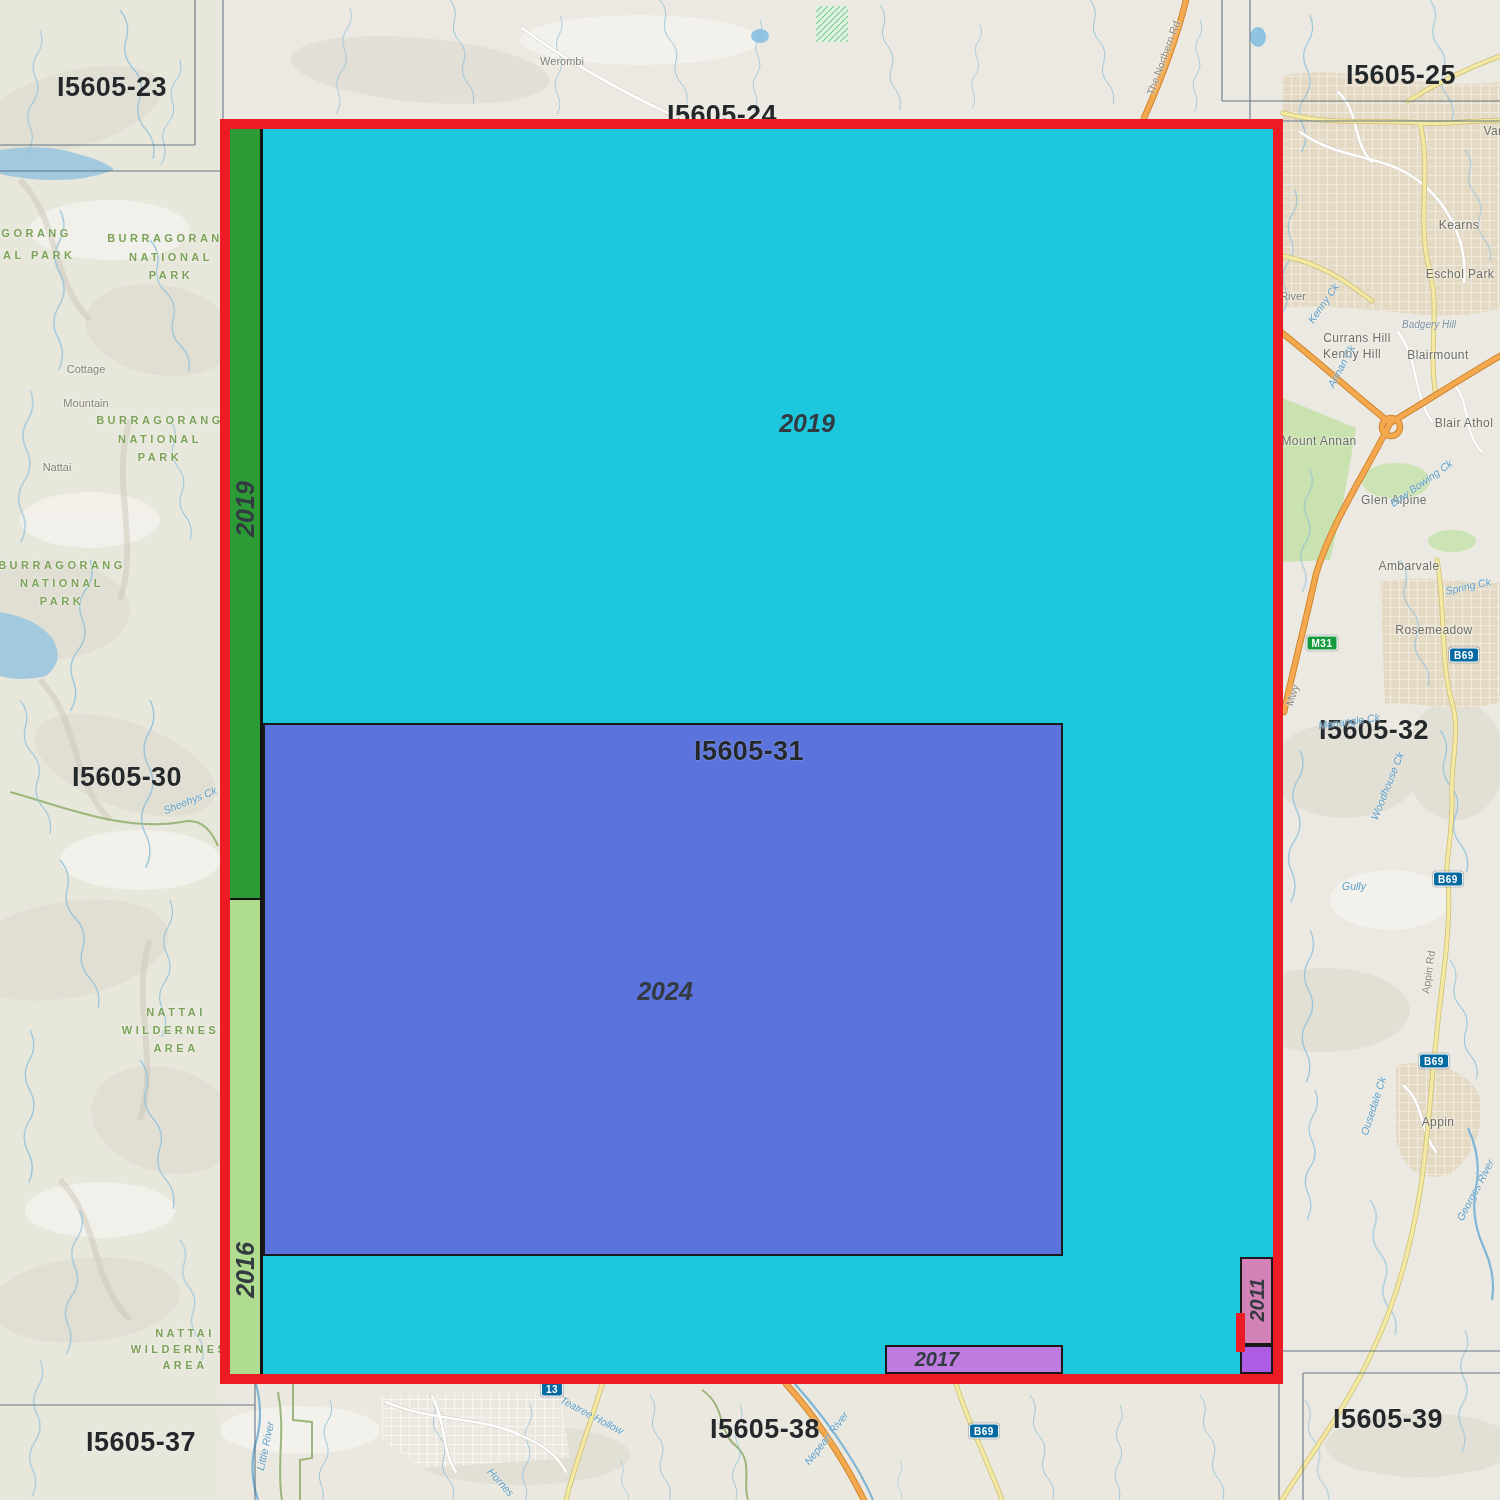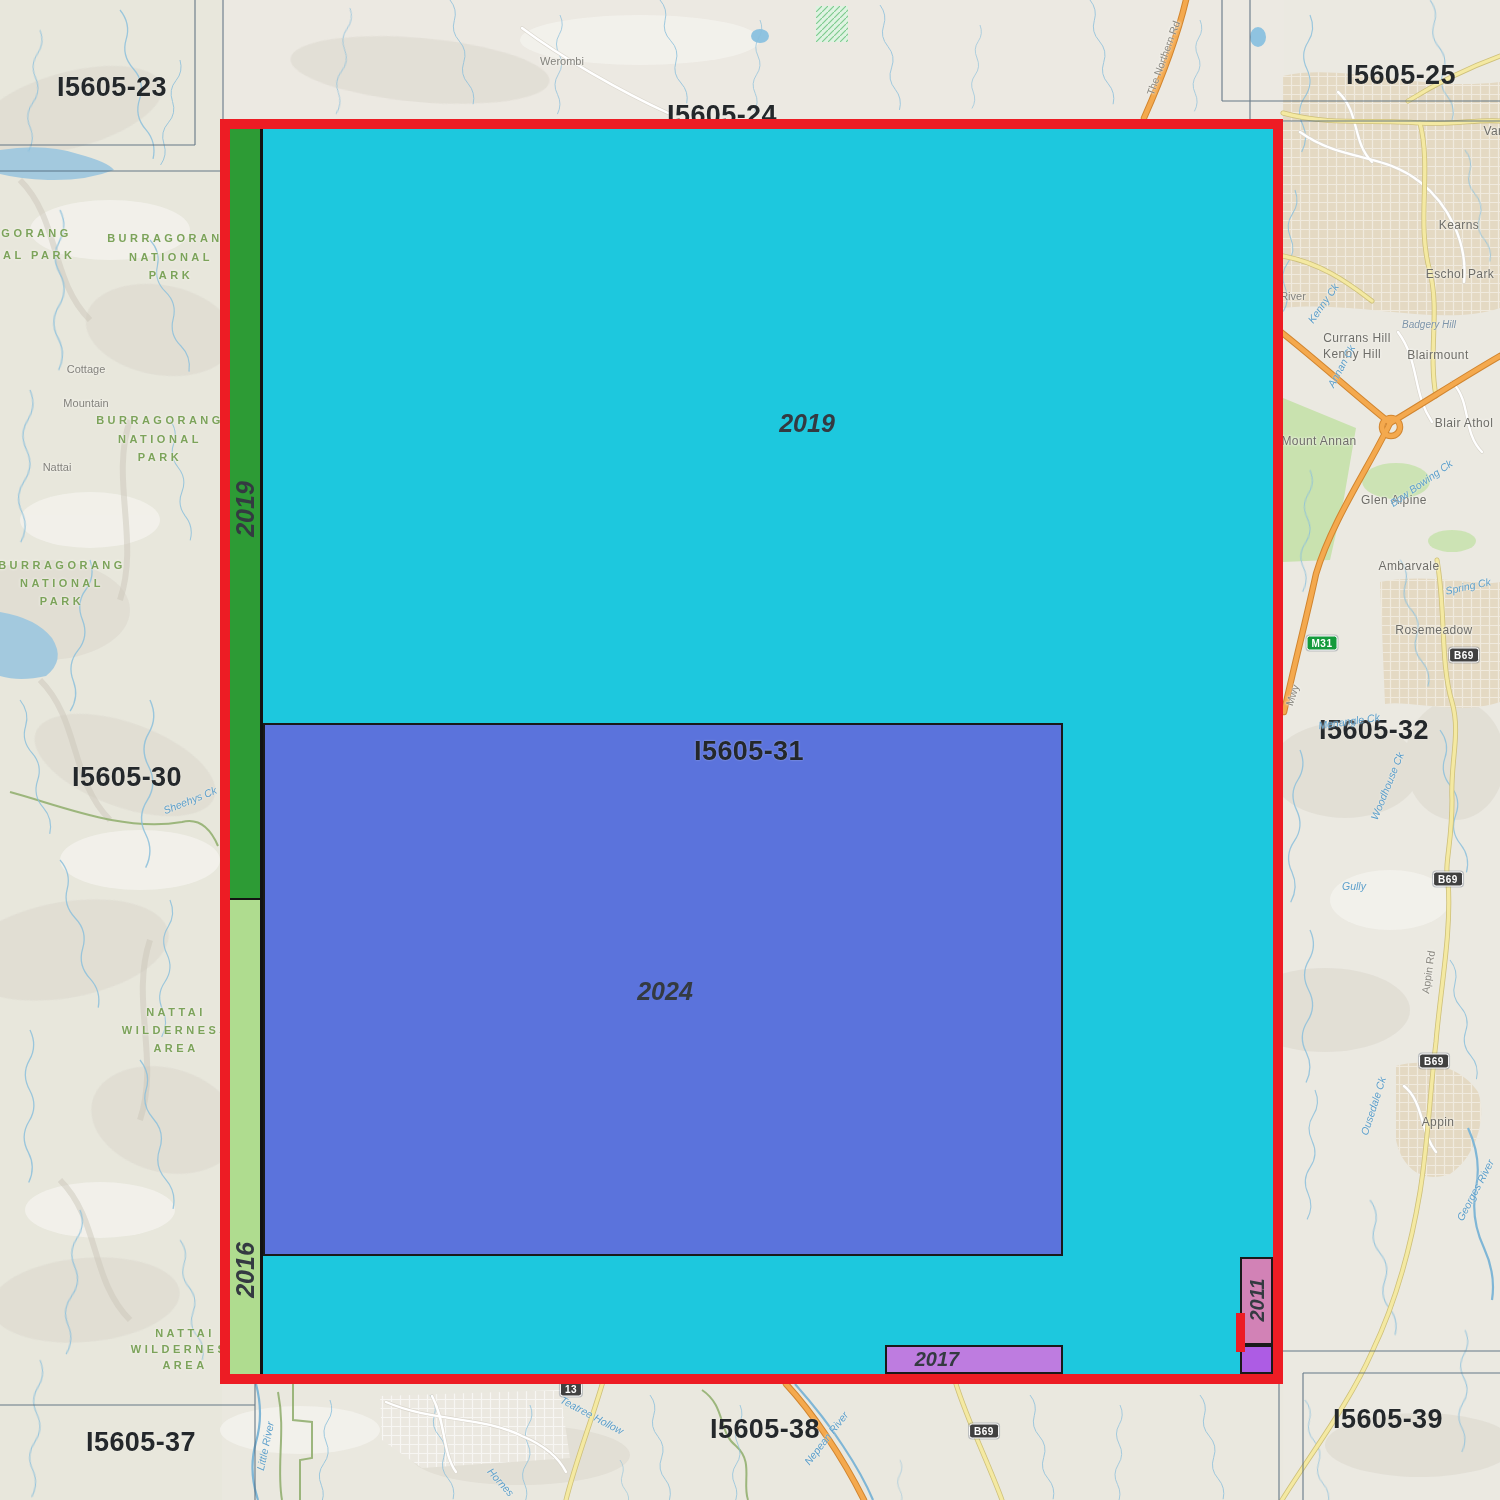--- a/index.html
+++ b/index.html
@@ -18,21 +18,21 @@
   .suburb{font-size:12px;color:#6E6D68;letter-spacing:.4px;
           text-shadow:0 0 2px #F5F4EF,0 0 3px #F5F4EF;}
   .hill{font-size:10px;font-style:italic;color:#7E95AA;text-shadow:0 0 2px #F5F4EF;}
   .water{font-size:10.5px;font-style:italic;color:#5C9FCB;text-shadow:0 0 2px #F5F4EF;}
   .road{font-size:10.5px;color:#8A8880;text-shadow:0 0 2px #F5F4EF,0 0 3px #F5F4EF;}
   .shield{position:absolute;transform:translate(-50%,-50%);
           font:700 10px "Liberation Sans",sans-serif;color:#fff;
           padding:1px 4px;border-radius:3px;border:1px solid #fff;
           box-shadow:0 0 0 1px rgba(40,60,90,.25);letter-spacing:.5px;}
   .shield-m{background:#149A3C;}
-  .shield-b{background:#404040;}
+  .shield-b{background:#0369a1;}
   .region{position:absolute;box-sizing:border-box;pointer-events:auto;}
   .region-cyan{}
   .region-strip{border-right:3px solid #131313;}
   .region-strip2{border-right:3px solid #131313;border-top:2px solid #131313;}
   .region-box{border:2px solid #1A1A1A;}
   #boundary{position:absolute;border-style:solid;box-sizing:border-box;pointer-events:none;}
   #notch{position:absolute;pointer-events:none;}
 </style>
 </head>
 <body>
@@ -311,21 +311,21 @@
       <span class="lbl water" style="left: 501px; top: 1482px; transform: translate(-50%, -50%) rotate(48deg);">Hornes</span>
       <span class="lbl water" style="left: 190px; top: 800px; transform: translate(-50%, -50%) rotate(-22deg);">Sheehys Ck</span>
       <span class="lbl road" style="left: 1163px; top: 58px; transform: translate(-50%, -50%) rotate(-70deg);">The Northern Rd</span>
       <span class="lbl road" style="left: 1292px; top: 695px; transform: translate(-50%, -50%) rotate(-72deg);">Mwy</span>
       <span class="lbl road" style="left: 1428px; top: 972px; transform: translate(-50%, -50%) rotate(-82deg);">Appin Rd</span>
       <span class="shield shield-m" style="left: 1281px; top: 643px; margin-left: 41px;">M31</span>
       <span class="shield shield-b" style="left: 1464px; top: 655px;">B69</span>
       <span class="shield shield-b" style="left: 1448px; top: 879px;">B69</span>
       <span class="shield shield-b" style="left: 1434px; top: 1061px;">B69</span>
       <span class="shield shield-b" style="left: 984px; top: 1431px;">B69</span>
-      <span class="shield shield-b" style="left: 571px; top: 1389px;">13</span>
+      <span class="shield shield-b" style="left: 552px; top: 1389px;">13</span>
     </div>
 <div id="regions" class="layer">
       <div class="region region-cyan" style="left: 263px; top: 129px; width: 1010px; height: 1245px; background: rgb(29, 200, 222);"></div>
       <div class="region region-strip" style="left: 227px; top: 129px; width: 36px; height: 769px; background: rgb(45, 155, 53);"></div>
       <div class="region region-strip2" style="left: 227px; top: 898px; width: 36px; height: 476px; background: rgb(175, 220, 143);"></div>
       <div class="region region-box" style="left: 263px; top: 723px; width: 800px; height: 533px; background: rgb(91, 115, 220);"></div>
       <div class="region region-box" style="left: 885px; top: 1345px; width: 178px; height: 29px; background: rgb(190, 124, 224);"></div>
       <div class="region region-box" style="left: 1240px; top: 1257px; width: 33px; height: 88px; background: rgb(210, 130, 182);"></div>
       <div class="region region-box" style="left: 1240px; top: 1345px; width: 33px; height: 29px; background: rgb(173, 92, 228);"></div>
     </div>

